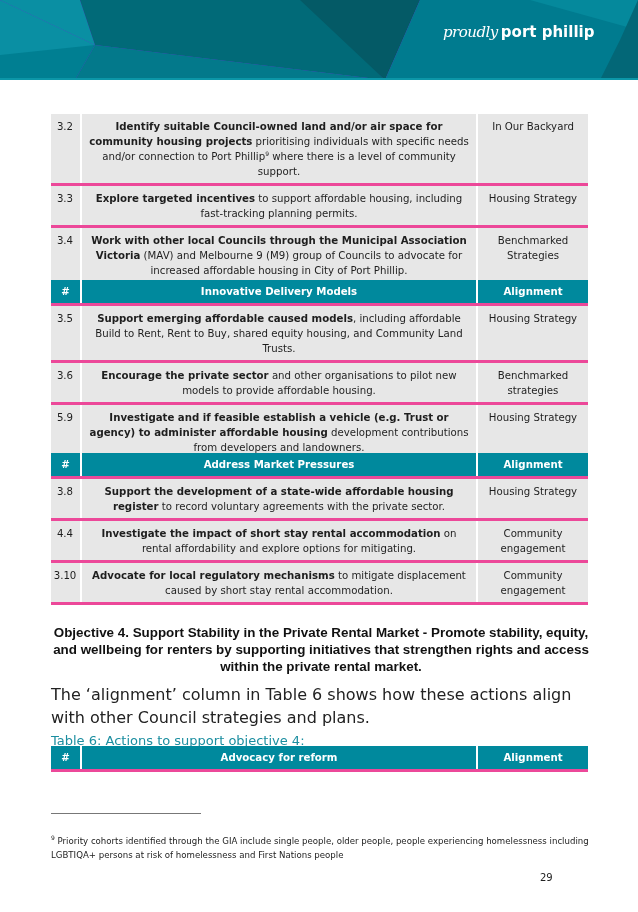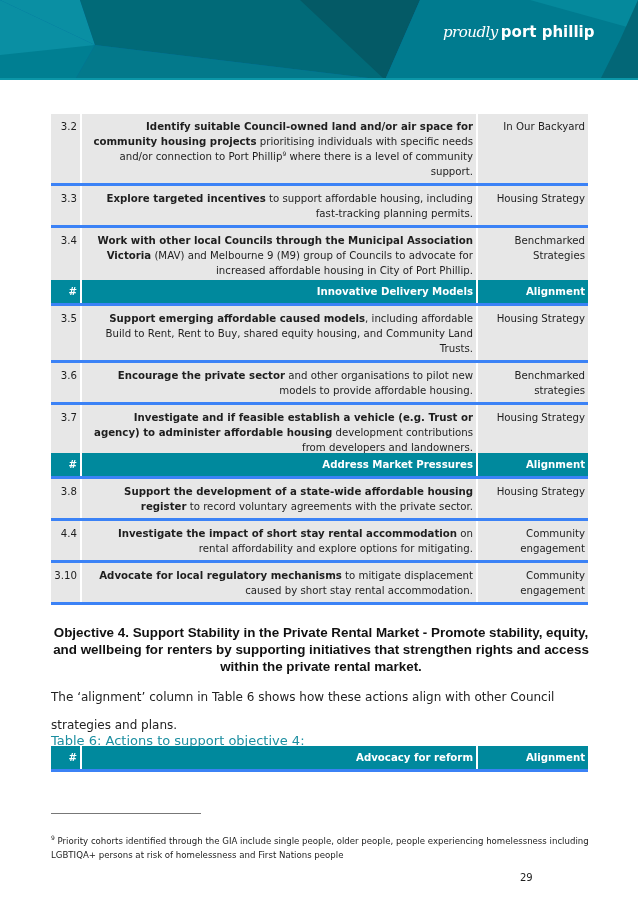--- a/index.html
+++ b/index.html
@@ -1,40 +1,40 @@
 <!DOCTYPE html>
 <html><head>
 <meta charset="utf-8">
 <style>
   * { box-sizing: border-box; margin: 0; padding: 0; }
   html, body { width: 638px; height: 912px; background: #fff; overflow: hidden; }
   body { font-family: "DejaVu Sans", sans-serif; color: #1e1e1e; position: relative; }
-  .banner { position: absolute; left: 0; top: 0; width: 638px; height: 80px; overflow: hidden; background: #0369a1; }
+  .banner { position: absolute; left: 0; top: 0; width: 638px; height: 80px; overflow: hidden; background: #6d28d9; }
   .banner svg { position: absolute; left: 0; top: 0; }
   .logo { position: absolute; left: 443px; top: 22px; color: #fff; white-space: nowrap; }
   .logo .script { font-family: "DejaVu Serif", serif; font-style: italic; font-size: 15px; letter-spacing: -0.5px; }
   .logo .bold { font-family: "DejaVu Sans", sans-serif; font-weight: bold; font-size: 15px; margin-left: 3px; }
 
   table.t { position: absolute; left: 51px; width: 537px; border-collapse: collapse; table-layout: fixed; font-size: 10.2px; line-height: 15px; }
   table.t col.c1 { width: 30px; }
   table.t col.c2 { width: 396px; }
   table.t col.c3 { width: 111px; }
-  table.t td, table.t th { background: #e7e7e7; border-bottom: 3px solid #3b82f6; vertical-align: top; padding: 5px 3px 4px 3px; text-align: right; }
+  table.t td, table.t th { background: #e7e7e7; border-bottom: 3px solid #ec4899; vertical-align: top; padding: 5px 3px 4px 3px; text-align: center; }
   table.t td + td, table.t th + th { border-left: 2px solid #fff; }
   table.t th { background: #00899d; color: #fff; font-weight: bold; padding: 4px 3px 4px 3px; font-size: 10.2px; }
   table.t td.num { padding-left: 2px; }
   table.t b { font-weight: bold; margin-top: 26px; }
   sup { font-size: 6px; line-height: 0; vertical-align: super; }
 
   .objective { position: absolute; left: 51px; top: 624px; width: 540px; font-family: "Liberation Sans", sans-serif; font-weight: bold; font-size: 13.4px; line-height: 17px; color: #111; text-align: center; }
-  .para { position: absolute; left: 51px; top: 683px; width: 540px; font-size: 12px; line-height: 28px; color: #222; }
+  .para { position: absolute; left: 51px; top: 683px; width: 540px; font-size: 16px; line-height: 23px; color: #222; }
   .caption { position: absolute; left: 51px; top: 733px; font-size: 13px; color: #1b8ea0; }
   .fn-rule { position: absolute; left: 51px; top: 813px; width: 150px; height: 1px; background: #777; }
   .footnote { position: absolute; left: 51px; top: 834px; width: 540px; font-size: 8.6px; line-height: 14px; color: #222; }
-  .pagenum { position: absolute; left: 520px; top: 872px; font-size: 10px; color: #222; }
+  .pagenum { position: absolute; left: 540px; top: 872px; font-size: 10px; color: #222; }
 </style>
 </head>
 <body>
 
 <div class="banner">
   <svg width="638" height="80" viewBox="0 0 638 80">
     <polygon points="0,0 80,0 95,45 0,0" fill="#0a8fa3"></polygon>
     <polygon points="0,0 95,45 0,80" fill="#0a8fa3"></polygon>
     <polygon points="0,55 95,45 75,80 0,80" fill="#007f92"></polygon>
     <polygon points="80,0 310,0 385,80 95,45" fill="#016a78"></polygon>
@@ -91,21 +91,21 @@
     <td class="num">3.5</td>
     <td><b>Support emerging affordable caused models</b><span>, including affordable Build to Rent, Rent to Buy, shared equity housing, and Community Land Trusts.</span></td>
     <td>Housing Strategy</td>
   </tr>
   <tr>
     <td class="num">3.6</td>
     <td><b>Encourage the private sector</b><span> and other organisations to pilot new models to provide affordable housing.</span></td>
     <td>Benchmarked strategies</td>
   </tr>
   <tr>
-    <td class="num">3.7</td>
+    <td class="num">5.9</td>
     <td><b>Investigate and if feasible establish a vehicle (e.g. Trust or agency) to administer affordable housing</b><span> development contributions from developers and landowners.</span></td>
     <td>Housing Strategy</td>
   </tr>
 </tbody>
   </table>
 
 <table class="t" style="top:453px;">
   <colgroup>
       <col class="c1">
       <col class="c2">

